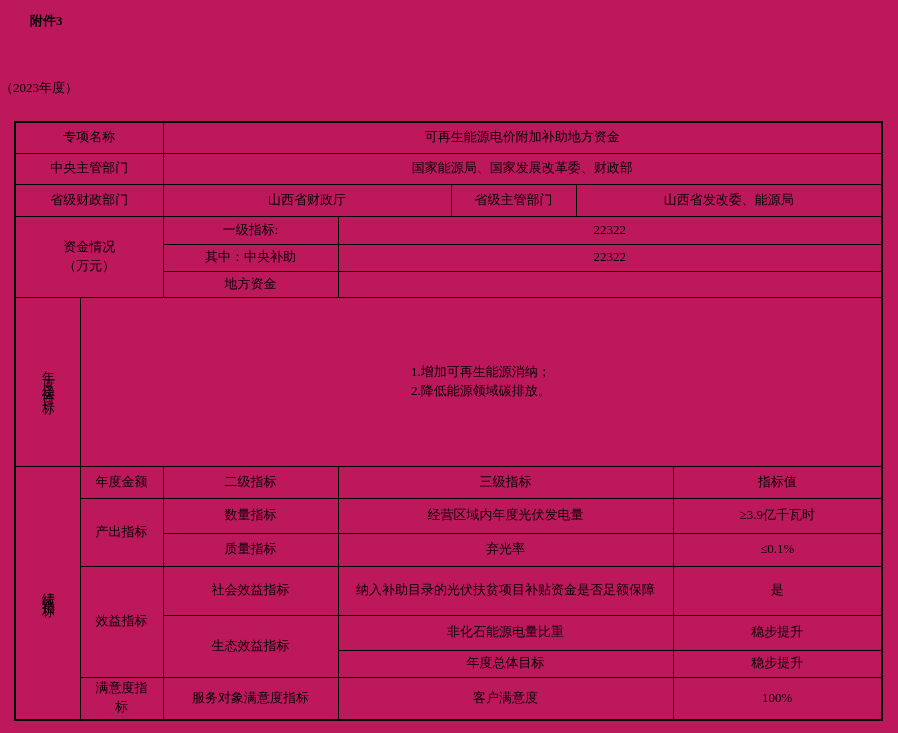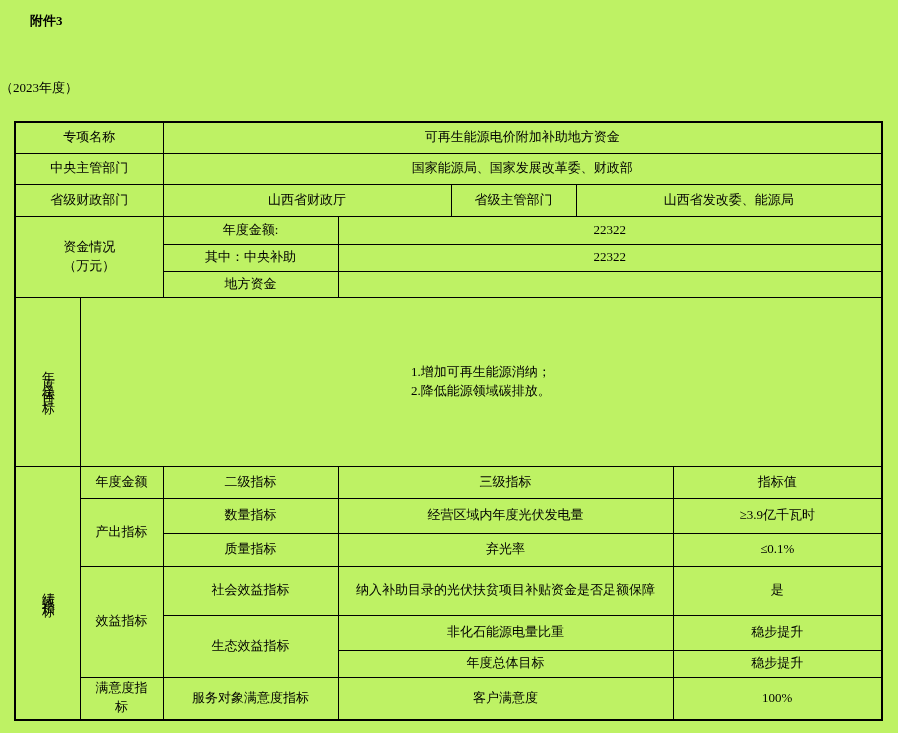--- a/index.html
+++ b/index.html
@@ -1,19 +1,19 @@
 <!DOCTYPE html>
 <html><head>
 <meta charset="utf-8">
 <style>
   html,body{margin:0;padding:0;background:#ffffff;}
   .page{
     position:relative;
     width:898px;height:733px;
-    background:#bef264;
+    background:#be185d;
     font-family:"Liberation Serif","DejaVu Serif",serif;
     color:#000;
     overflow:hidden;
   }
   .attachment{
     position:absolute;left:30px;top:12px;
     font-size:13px;font-weight:bold;
   }
   .doc-title{
     position:absolute;left:0;top:38px;width:898px;
@@ -90,21 +90,21 @@
     <tr class="h32">
       <th colspan="2">省级财政部门</th>
       <td colspan="2">山西省财政厅</td>
       <th>省级主管部门</th>
       <td colspan="2">山西省发改委、能源局</td>
     </tr>
 
     <tr class="h28">
       <th colspan="2" rowspan="3" class="pre">资金情况
 （万元）</th>
-      <td class="al-left">年度金额:</td>
+      <td class="al-left">一级指标:</td>
       <td colspan="4">22322</td>
     </tr>
     <tr class="h27">
       <td>其中：中央补助</td>
       <td colspan="4">22322</td>
     </tr>
     <tr class="h26">
       <td class="al-indent">地方资金</td>
       <td colspan="4"></td>
     </tr>

